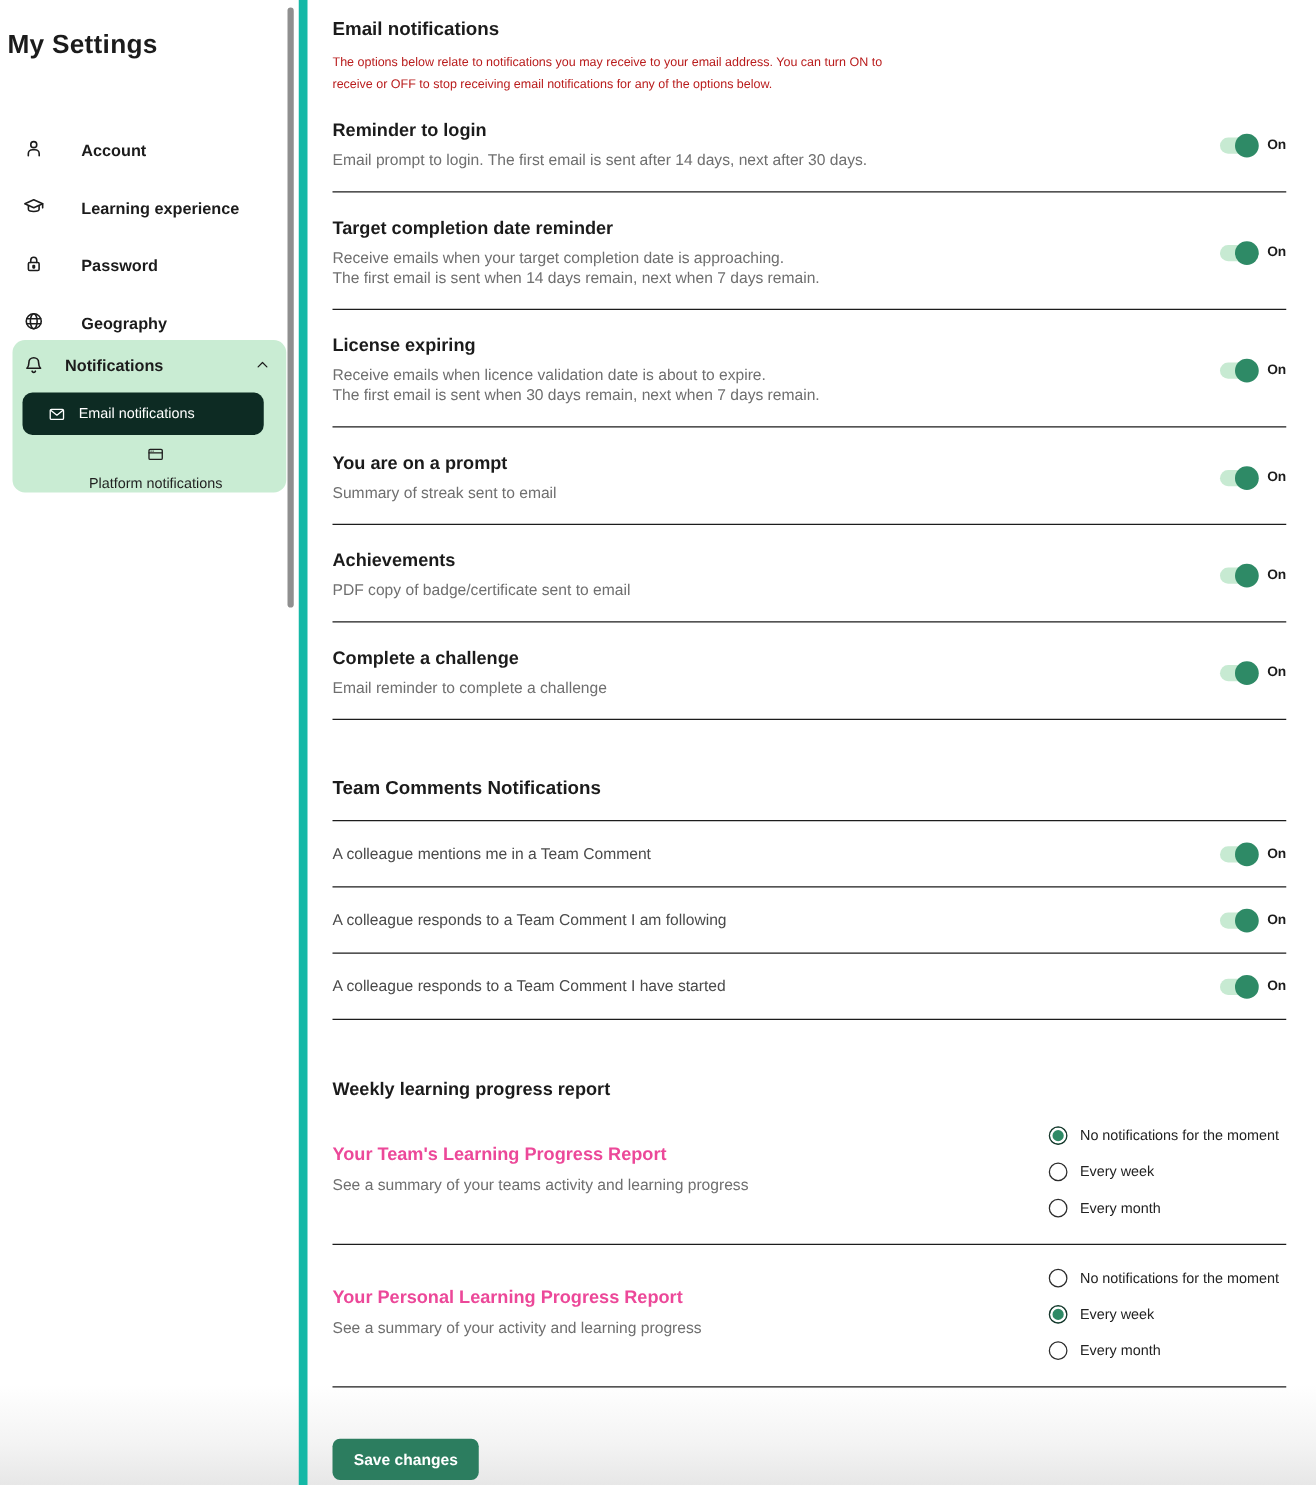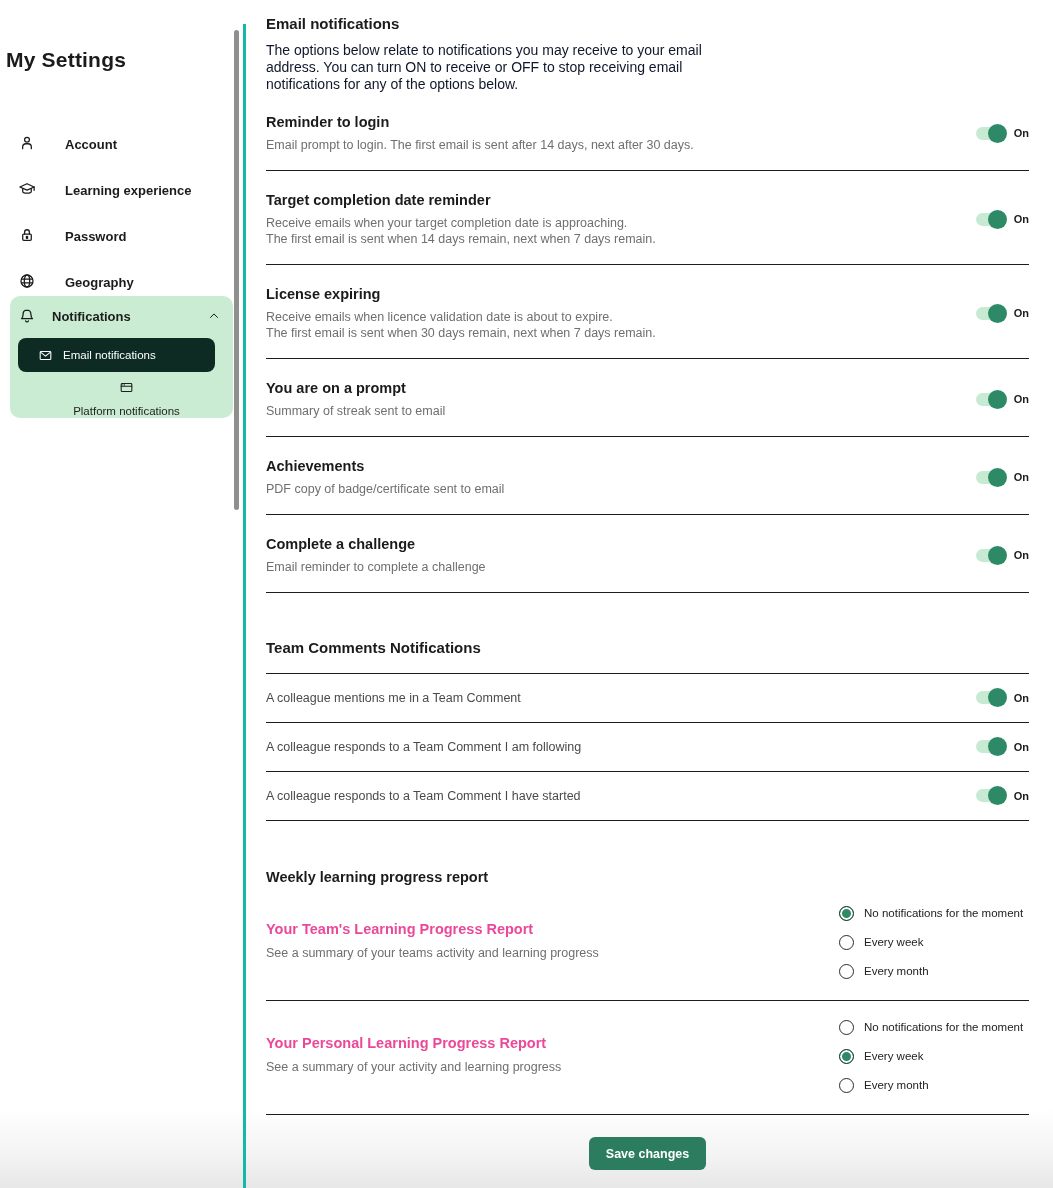--- a/index.html
+++ b/index.html
@@ -3,42 +3,42 @@
 <meta charset="utf-8">
 <style>
   * { margin:0; padding:0; box-sizing:border-box; }
   html,body { background:#fff; }
   body { font-family:"Liberation Sans", sans-serif; color:#1c1c1c; }
   .page { position:relative; width:1053px; height:1188px; background:#fff; overflow:hidden; display:flex; }
   .footer-gradient { position:absolute; left:0; right:0; bottom:0; height:80px;
     background:linear-gradient(180deg, rgba(255,255,255,0) 0%, #f3f3f3 60%, #e7e7e7 100%); z-index:0; }
 
   
-  .sidebar { position:relative; width:246px; flex:0 0 246px; border-right:3px solid #14b8a6; z-index:1;margin-top:24px; }
+  .sidebar { position:relative; width:246px; flex:0 0 246px; border-right:7px solid #14b8a6; z-index:1; }
   .sidebar-title { margin:22px 0 0 6px; font-size:21px; font-weight:700; letter-spacing:.2px; color:#1b1b1b; line-height:28px; }
   .scroll-thumb { position:absolute; top:6px; right:4px; width:5px; height:480px; background:#8f8f8f; border-radius:3px; }
   .nav { margin:32px 10px 0 10px; }
   .nav-item { display:flex; align-items:flex-end; height:46px; padding-left:8px; gap:29px; cursor:pointer; }
   .nav-item .lbl { font-size:13px; font-weight:700; color:#1b1b1b; }
   .nav-item svg { width:18px; height:18px; flex:0 0 18px; }
   .notif-group { background:#c9ecd3; border-radius:10px; margin-top:6px; padding-bottom:8px; }
   .notif-header { display:flex; align-items:center; height:40px; padding:0 12px 0 8px; gap:16px; cursor:pointer; }
   .notif-header .lbl { font-size:13px; font-weight:700; flex:1; }
   .notif-header svg { width:18px; height:18px; flex:0 0 18px; }
   .notif-header .chev { width:14px; height:14px; flex:0 0 14px; }
   .sub-item { display:flex; align-items:center; gap:10px; font-size:11.5px; margin:2px 18px 0 8px; padding-left:20px; border-radius:8px; cursor:pointer; }
   .sub-item svg { width:15px; height:15px; flex:0 0 15px; }
   .sub-item.selected { height:34px; background:#0d2b23; color:#fff; }
   .sub-item.plain { height:30px; margin-top:8px; color:#1f1f1f;flex-direction:column; }
 
   
   .main { position:relative; z-index:1; flex:1; display:flex; flex-direction:column; padding:0 24px 0 20px; }
   .main-header { padding-top:14px; }
   .h-section { font-size:15px; font-weight:700; line-height:20px; color:#1b1b1b; }
-  .main-header p { margin-top:8px; max-width:445px; font-size:14px; line-height:17px; color:#0f172a; }
+  .main-header p { margin-top:8px; max-width:445px; font-size:10px; line-height:17px; color:#b91c1c; }
 
   .setting { display:flex; align-items:center; padding:20px 0 17px; border-bottom:1px solid #1c1c1c; }
   .setting .left { flex:1; }
   .setting h3 { font-size:14.5px; font-weight:700; line-height:18px; color:#1b1b1b; }
   .setting .desc { margin-top:6px; font-size:12.5px; line-height:16px; color:#6f6f6f; white-space:pre-line; }
 
   .toggle-wrap { display:flex; align-items:center; gap:8px; cursor:pointer; }
   .toggle { position:relative; width:30px; height:13px; border-radius:7px; background:#c7ead2; }
   .toggle .knob { position:absolute; right:-1px; top:-3px; width:19px; height:19px; border-radius:50%; background:#2e8a66; }
   .on-lbl { font-size:11px; font-weight:700; color:#1b1b1b; }
@@ -51,21 +51,21 @@
   .report-row { display:flex; padding:18px 0 8px; border-bottom:1px solid #1c1c1c; }
   .report-row .left { flex:1; padding-top:14px; }
   .report-row h3 { font-size:14.5px; font-weight:700; line-height:20px; color:#ec4899; }
   .report-row .desc { margin-top:6px; font-size:12.5px; line-height:16px; color:#6f6f6f; }
   .radio-col { width:190px; }
   .radio-option { display:flex; align-items:center; gap:10px; min-height:17px; margin-bottom:12px; cursor:pointer; }
   .radio { width:15px; height:15px; flex:0 0 15px; border-radius:50%; border:1.6px solid #2b2b2b; background:#fff; }
   .radio.selected { border-color:#17352b; background:#2e8a65; box-shadow:inset 0 0 0 2px #fff; }
   .radio-option .lbl { font-size:11.5px; color:#222; }
 
-  .main-footer { margin-top:auto; height:79px; display:flex; align-items:flex-end; justify-content:center; padding-bottom:18px; }
+  .main-footer { margin-top:auto; height:79px; display:flex; align-items:flex-end; justify-content:flex-start; padding-bottom:4px; }
   .save-btn { height:33px; padding:0 17px; border:none; border-radius:6px; background:#2c7d5f; color:#fff;
     font-family:"Liberation Sans", sans-serif; font-size:12.5px; font-weight:700; cursor:pointer; }
   svg { stroke:currentColor; fill:none; stroke-width:1.7; stroke-linecap:round; stroke-linejoin:round; }
 </style>
 </head>
 <body>
 
 <div class="page">
   <div class="footer-gradient"></div>
 

